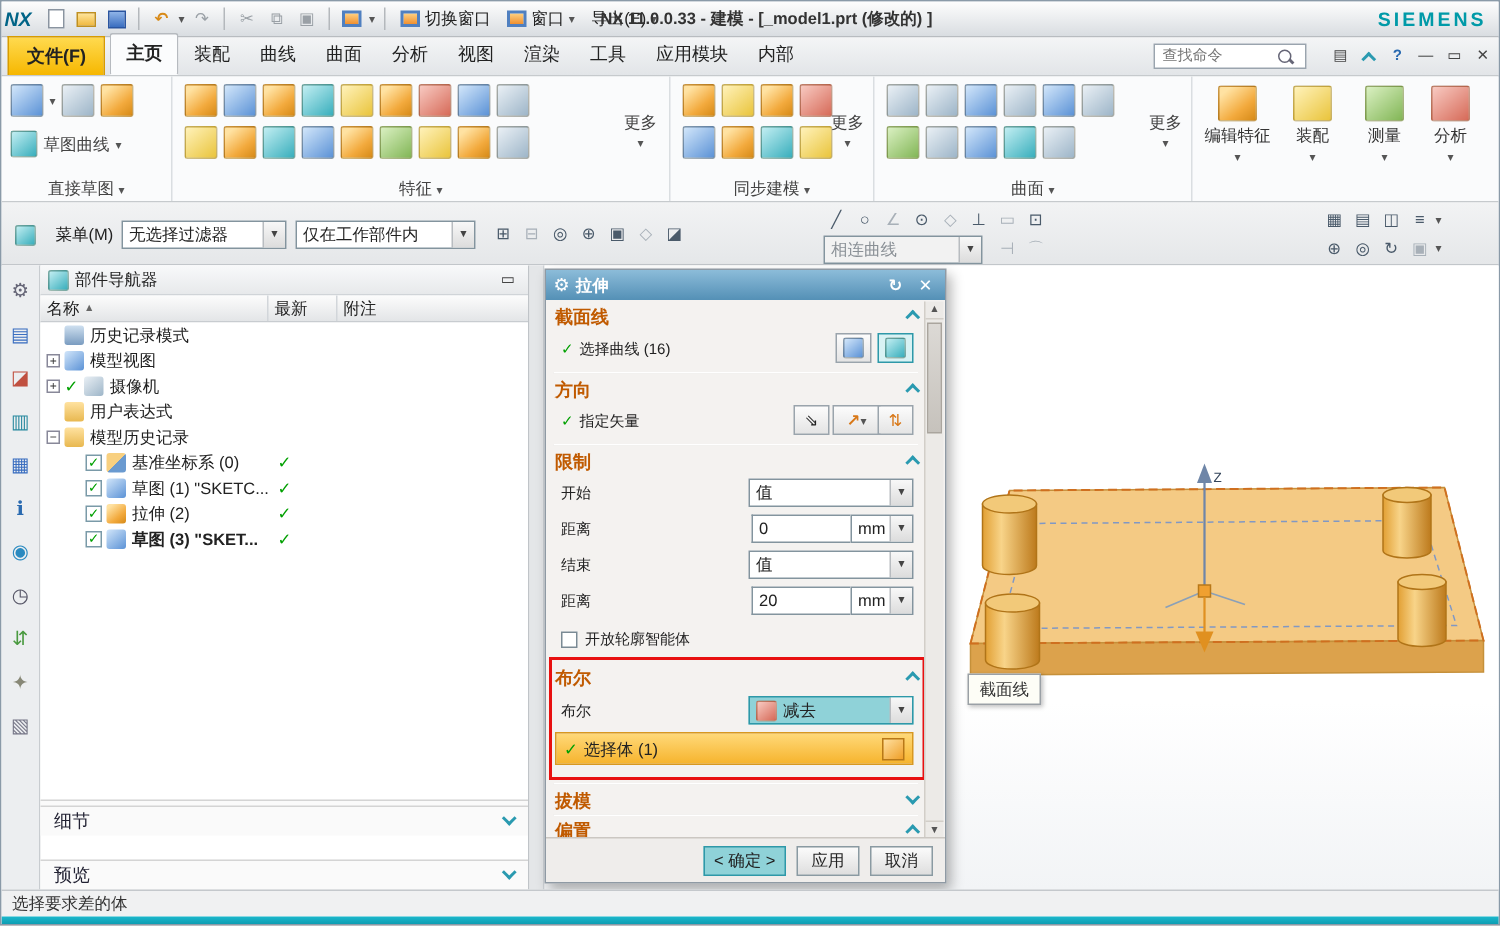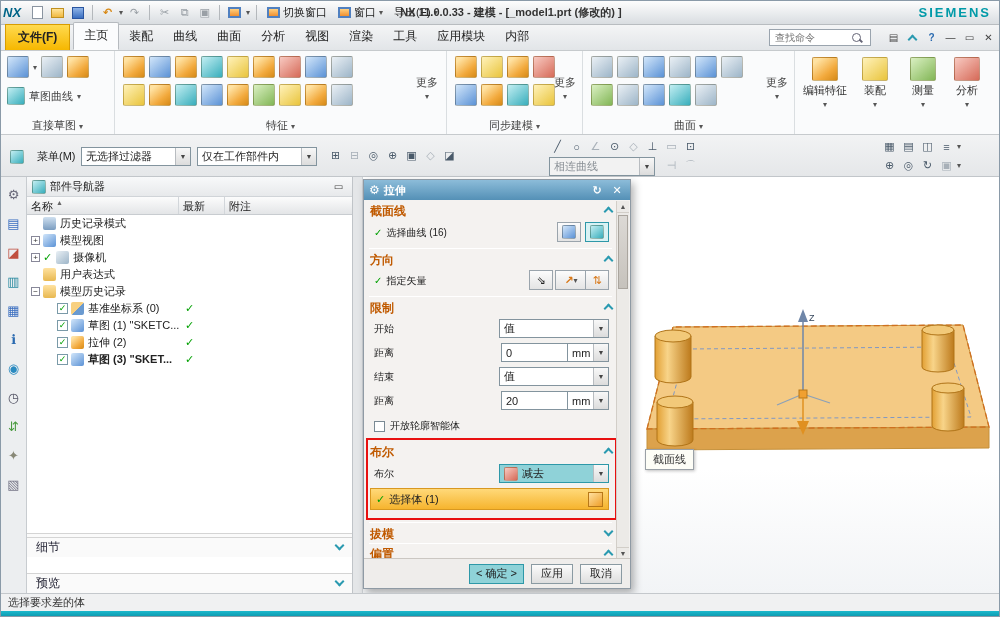--- a/index.html
+++ b/index.html
@@ -18,21 +18,21 @@
   .mini-doc{width:11px;height:13px;background:#fff;border:1px solid #8a94a0;display:inline-block}
   .mini-folder{width:13px;height:10px;background:linear-gradient(#ffe49a,#f0b940);border:1px solid #c09020;display:inline-block}
   .mini-save{width:12px;height:12px;background:linear-gradient(#8fb4e8,#3a6ec0);border:1px solid #2a55a0;display:inline-block}
   .mini-win{width:13px;height:11px;background:linear-gradient(#ffd080,#f09030);border:2px solid #5080c0;display:inline-block}
   .rarr{font-size:8px;color:#555}
 
   
   #tabrow{position:absolute;left:0;top:24px;width:1000px;height:26px;background:linear-gradient(#f4f5f6,#e2e5e8);border-bottom:1px solid #c6cacd;display:flex;align-items:flex-end;padding-left:4px}
   .tab{padding:4px 10px 5px;font-size:12px;color:#222;white-space:nowrap}
   .tab-file{background:linear-gradient(#ffda4f,#f6b700);border:1px solid #d89c00;border-bottom:none;font-weight:bold;margin-right:3px;padding:4px 12px}
-  .tab-active{background:#fbfcfd;border:1px solid #b6babf;border-bottom:1px solid #fbfcfd;border-radius:2px 2px 0 0;font-weight:normal}
+  .tab-active{background:#fbfcfd;border:1px solid #b6babf;border-bottom:1px solid #fbfcfd;border-radius:2px 2px 0 0;font-weight:bold}
   #cmd-search{position:absolute;right:130px;top:4px;width:102px;height:17px;background:#fff;border:1px solid #9aa4ae;display:flex;align-items:center;padding:0 2px 0 5px}
   #cmd-search input{border:none;outline:none;width:76px;font-size:10px;color:#555;font-family:inherit;background:transparent}
   .mag{position:relative;width:12px;height:12px;display:inline-block}
   .mag::before{content:"";position:absolute;left:1px;top:1px;width:7px;height:7px;border:1.5px solid #667;border-radius:50%}
   .mag::after{content:"";position:absolute;left:8px;top:8px;width:4px;height:1.6px;background:#667;transform:rotate(45deg)}
   .winctl{display:inline-flex;align-items:center;justify-content:center;width:17px;height:16px;font-size:10px;color:#444}
   #tab-right-icons{position:absolute;right:4px;top:4px;display:flex;gap:2px;align-items:center}
 
   
   #ribbon{position:absolute;left:0;top:50px;width:1000px;height:84px;background:#fafbfc;border-bottom:1px solid #c6cacd}
@@ -65,21 +65,21 @@
   .stdim{color:#a8b0b8}
 
   
   #main{position:absolute;left:0;top:176px;width:1000px;height:416px;background:#fff}
   #resourcebar{position:absolute;left:0;top:0;width:26px;height:416px;background:#eceef0;border-right:1px solid #c8ccd0;display:flex;flex-direction:column;align-items:center;padding-top:8px;gap:11px}
   .rbic{width:18px;height:18px;display:flex;align-items:center;justify-content:center;font-size:13px}
 
   #navpanel{position:absolute;left:26px;top:0;width:326px;height:416px;background:#fff;border-right:1px solid #c0c4c8}
   #nav-title{position:absolute;left:0;top:0;right:0;height:20px;background:linear-gradient(#f8f9fa,#e7e9eb);border-bottom:1px solid #d0d4d8;display:flex;align-items:center;padding:0 5px;gap:4px}
   #nav-cols{position:absolute;left:0;top:20px;right:0;height:18px;display:flex;background:linear-gradient(#fcfcfc,#e3e5e7);border-bottom:1px solid #c8ccd0}
-  .nc{border-right:1px solid #d2d6da;padding:2px 4px;display:flex;align-items:flex-start;gap:3px}
+  .nc{border-right:1px solid #d2d6da;padding:2px 4px;display:flex;align-items:center;gap:3px}
   #nav-tree{position:absolute;left:0;top:38px;right:0;bottom:59px;overflow:hidden;background:#fff}
   .trow{height:17px;display:flex;align-items:center;position:relative;white-space:nowrap}
   .texp{width:9px;height:9px;border:1px solid #889;background:#fff;font-size:8px;line-height:7px;text-align:center;color:#333;margin-right:3px;flex:none}
   .tchk{width:11px;height:11px;border:1px solid #7a9aa8;background:#fff;color:#00a000;font-size:9px;line-height:9px;text-align:center;margin-right:3px;flex:none;font-weight:bold}
   .ticn{width:13px;height:13px;border-radius:2px;margin-right:4px;flex:none}
   .tlbl{font-size:11px;color:#222}
   .tstat{position:absolute;left:158px;color:#00a000;font-weight:bold}
   .nav-acc{position:absolute;left:0;right:0;height:20px;border-top:1px solid #d4d4d4;background:#fafafa;display:flex;align-items:center;padding:0 9px;font-size:12px;color:#223}
   .chev{width:7px;height:7px;border-right:2px solid #2a9ab0;border-bottom:2px solid #2a9ab0;display:inline-block}
   .chev.up{transform:rotate(-135deg);margin-top:4px}

